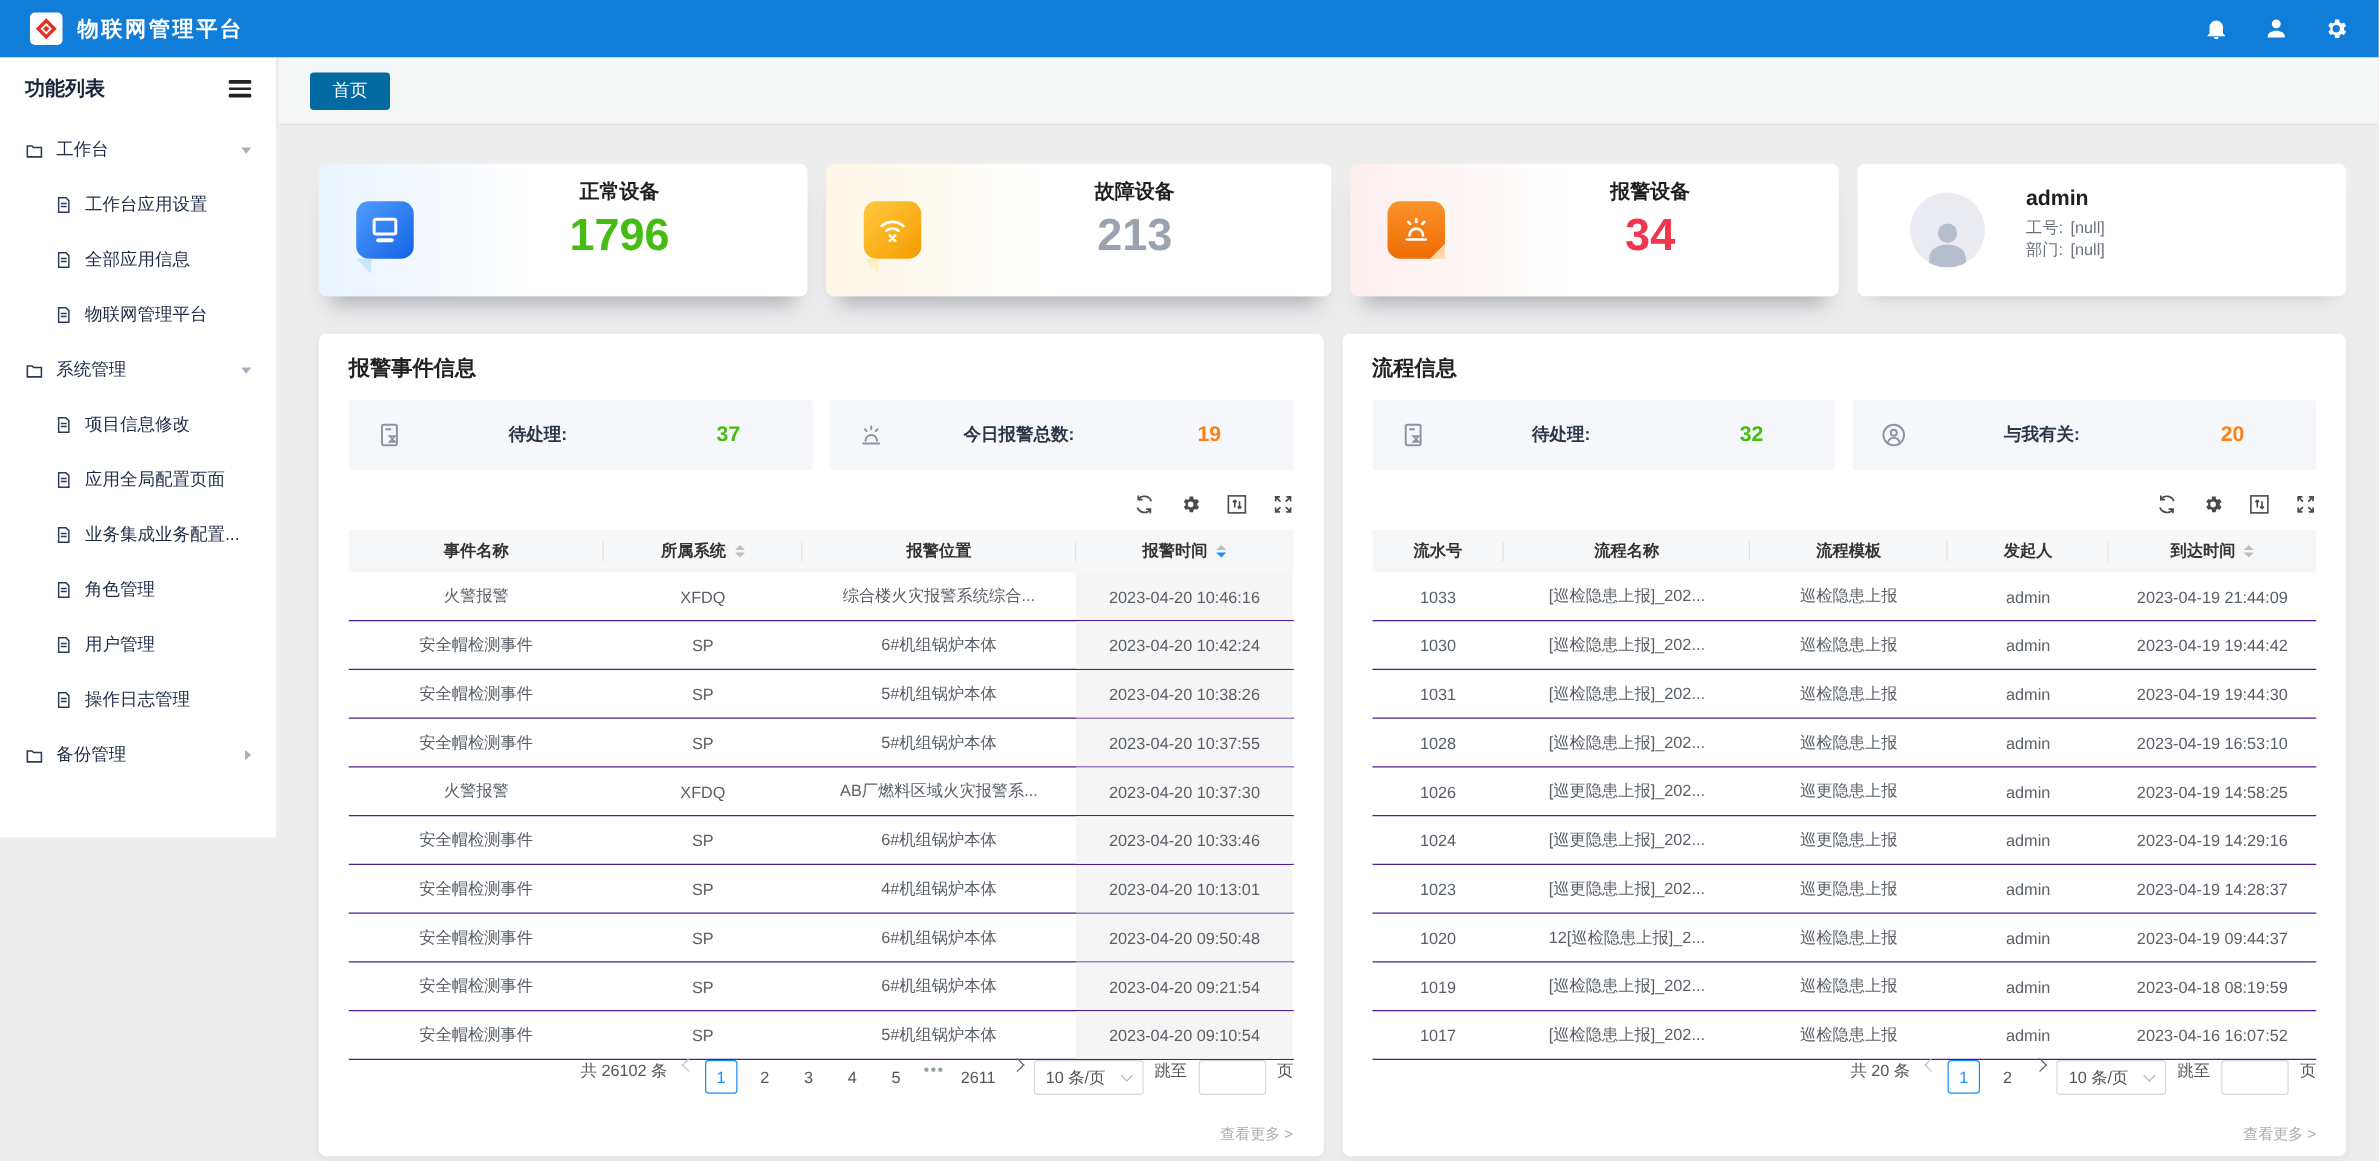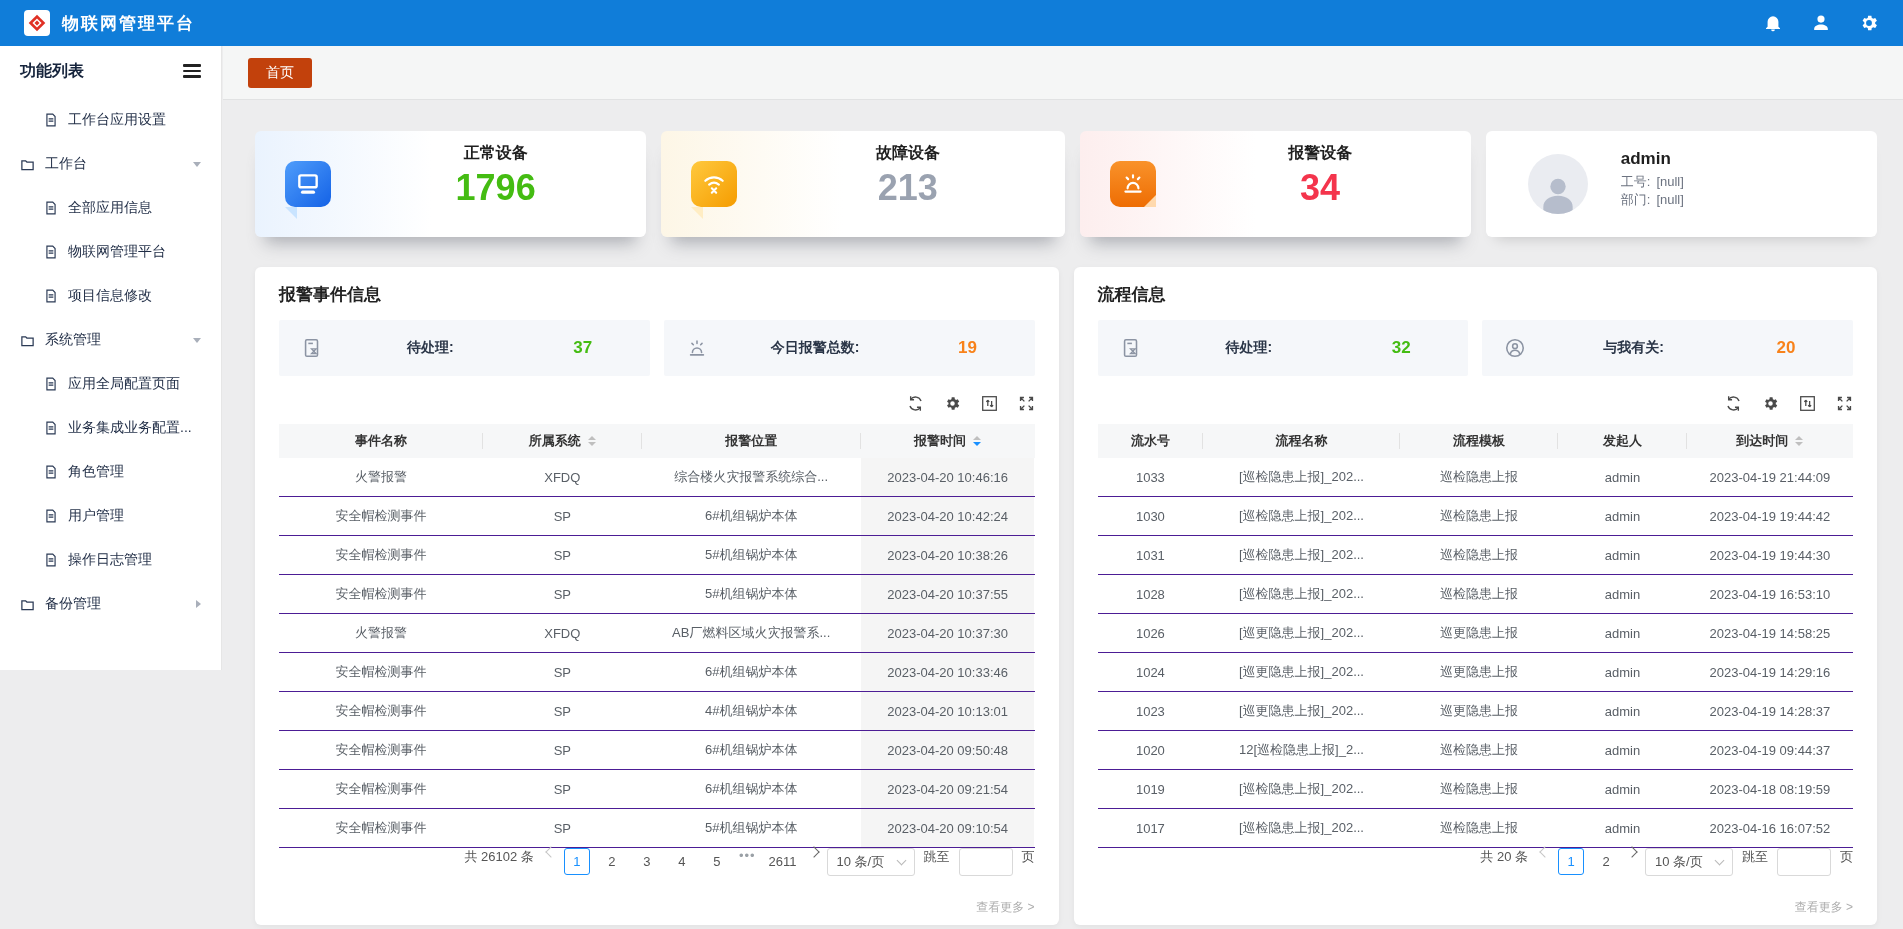--- a/index.html
+++ b/index.html
@@ -32,21 +32,21 @@
                border-left:4.5px solid transparent; border-right:4.5px solid transparent;
                border-top:5px solid #a9afba; }
   .chev-right { position:absolute; right:20px; width:0; height:0;
                border-top:4.5px solid transparent; border-bottom:4.5px solid transparent;
                border-left:5px solid #a9afba; }
 
   
   .main { position:absolute; top:46px; left:223px; right:0; bottom:0; }
   .tabbar { height:54px; background:#f5f6f6; border-bottom:1px solid #e1e2e3;
             display:flex; align-items:center; padding-left:25px; }
-  .tab-home { background:#c2410c; color:#fff; font-size:14px; padding:6px 18px; border-radius:3px; cursor:pointer; }
+  .tab-home { background:#0369a1; color:#fff; font-size:14px; padding:6px 18px; border-radius:3px; cursor:pointer; }
 
   .cards-row { position:absolute; left:32px; top:85px; width:1622px; display:flex; gap:15px; }
   .stat-card { position:relative; flex:1; height:106px; background:#fff; border-radius:6px;
                box-shadow:0 16px 16px -10px rgba(95,100,110,.45); overflow:hidden; }
   .stat-card.c1 { background:linear-gradient(90deg,#eaf3fe 0%,#ffffff 45%); }
   .stat-card.c2 { background:linear-gradient(90deg,#fdf6e6 0%,#ffffff 45%);padding-left:12px; }
   .stat-card.c3 { background:linear-gradient(90deg,#fdeeee 0%,#ffffff 45%); }
   .card-icon { position:absolute; left:30px; top:30px; width:46px; height:46px; border-radius:10px;
                display:flex; align-items:center; justify-content:center; }
   .card-icon.blue { background:linear-gradient(135deg,#4f9dfb,#1462e6); }
@@ -168,61 +168,61 @@
   <div class="sidebar">
     <div class="sidebar-head">
       <span class="sidebar-title">功能列表</span>
       <span class="hamburger">
           <span></span>
           <span></span>
           <span></span>
         </span>
     </div>
     <div class="menu">
-      <div class="menu-item lvl1">
-        <svg width="14" height="14" viewBox="0 0 24 24" fill="none" stroke="#2b3a55" stroke-width="2">
-            <path d="M5 2h10l4 4v16H5z"></path>
-            <path d="M8 10h8M8 14h8"></path>
-          </svg>
-        <span>工作台应用设置</span>
-      </div>
       <div class="menu-item">
         <svg width="15" height="15" viewBox="0 0 24 24" fill="none" stroke="#2b3a55" stroke-width="2">
             <path d="M3 6h6l2 2h10v12H3z"></path>
           </svg>
         <span>工作台</span>
         <span class="chev-down"></span>
       </div>
       <div class="menu-item lvl1">
         <svg width="14" height="14" viewBox="0 0 24 24" fill="none" stroke="#2b3a55" stroke-width="2">
             <path d="M5 2h10l4 4v16H5z"></path>
             <path d="M8 10h8M8 14h8"></path>
           </svg>
+        <span>工作台应用设置</span>
+      </div>
+      <div class="menu-item lvl1">
+        <svg width="14" height="14" viewBox="0 0 24 24" fill="none" stroke="#2b3a55" stroke-width="2">
+            <path d="M5 2h10l4 4v16H5z"></path>
+            <path d="M8 10h8M8 14h8"></path>
+          </svg>
         <span>全部应用信息</span>
       </div>
       <div class="menu-item lvl1">
         <svg width="14" height="14" viewBox="0 0 24 24" fill="none" stroke="#2b3a55" stroke-width="2">
             <path d="M5 2h10l4 4v16H5z"></path>
             <path d="M8 10h8M8 14h8"></path>
           </svg>
         <span>物联网管理平台</span>
-      </div>
-      <div class="menu-item lvl1">
-        <svg width="14" height="14" viewBox="0 0 24 24" fill="none" stroke="#2b3a55" stroke-width="2">
-            <path d="M5 2h10l4 4v16H5z"></path>
-            <path d="M8 10h8M8 14h8"></path>
-          </svg>
-        <span>项目信息修改</span>
       </div>
       <div class="menu-item">
         <svg width="15" height="15" viewBox="0 0 24 24" fill="none" stroke="#2b3a55" stroke-width="2">
             <path d="M3 6h6l2 2h10v12H3z"></path>
           </svg>
         <span>系统管理</span>
         <span class="chev-down"></span>
+      </div>
+      <div class="menu-item lvl1">
+        <svg width="14" height="14" viewBox="0 0 24 24" fill="none" stroke="#2b3a55" stroke-width="2">
+            <path d="M5 2h10l4 4v16H5z"></path>
+            <path d="M8 10h8M8 14h8"></path>
+          </svg>
+        <span>项目信息修改</span>
       </div>
       <div class="menu-item lvl1">
         <svg width="14" height="14" viewBox="0 0 24 24" fill="none" stroke="#2b3a55" stroke-width="2">
             <path d="M5 2h10l4 4v16H5z"></path>
             <path d="M8 10h8M8 14h8"></path>
           </svg>
         <span>应用全局配置页面</span>
       </div>
       <div class="menu-item lvl1">
         <svg width="14" height="14" viewBox="0 0 24 24" fill="none" stroke="#2b3a55" stroke-width="2">

